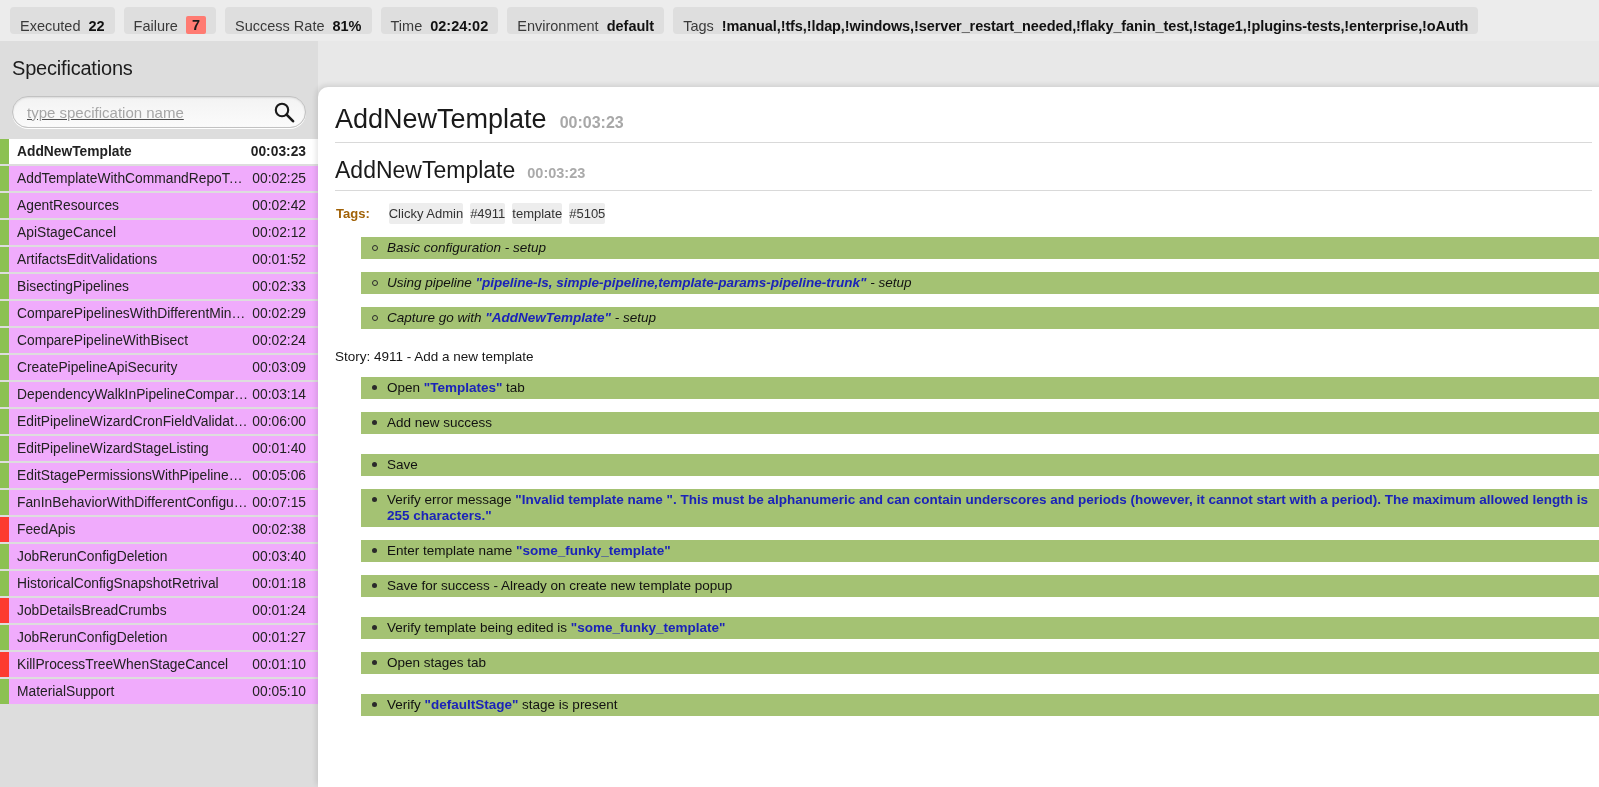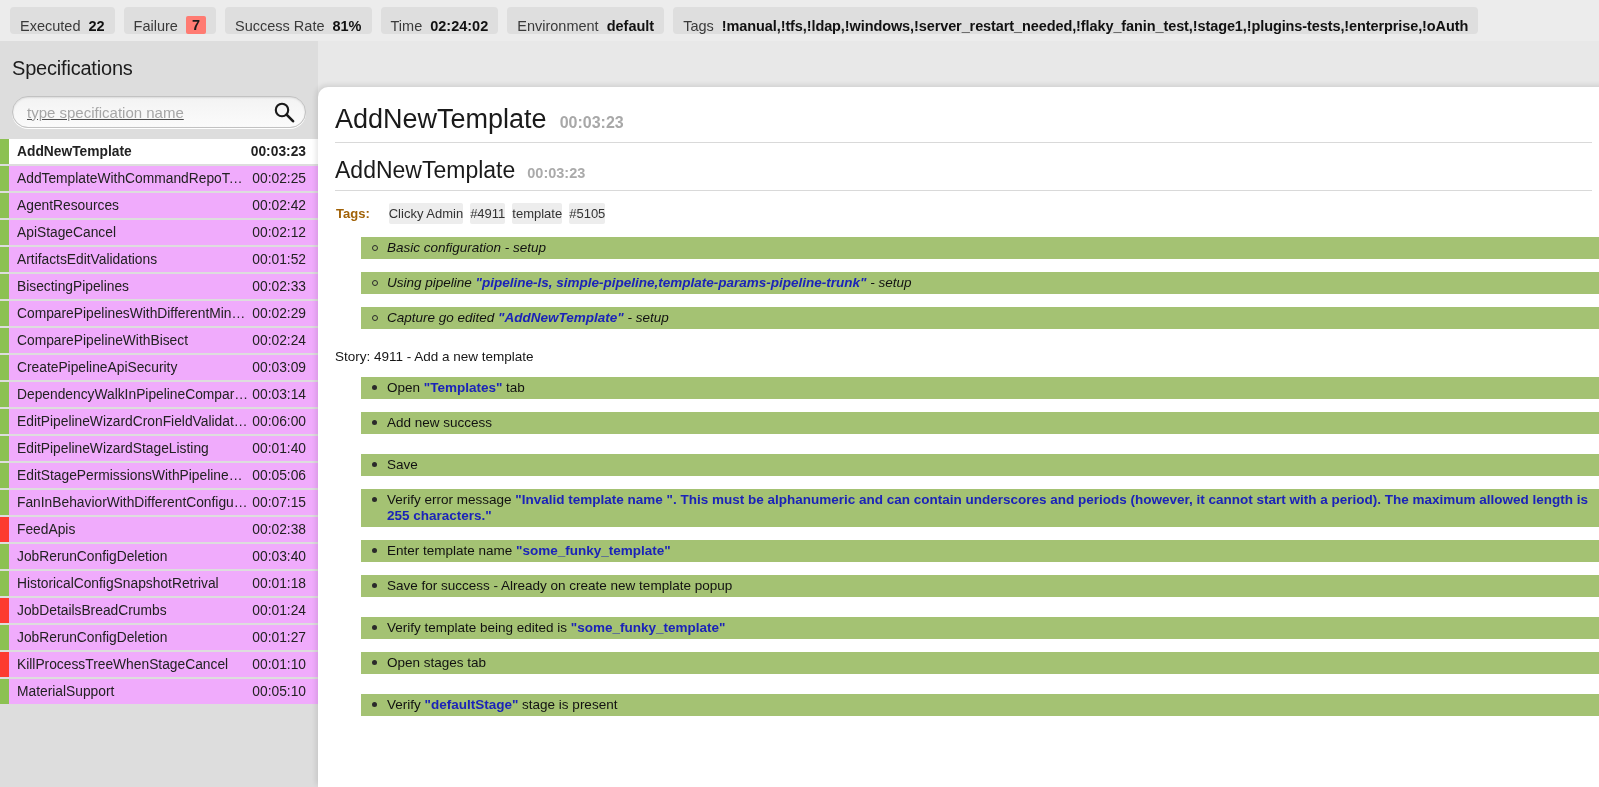--- a/index.html
+++ b/index.html
@@ -370,21 +370,21 @@
     <span class="tags-label">Tags:</span>
   <span class="tag-chip">Clicky Admin</span>
       <span class="tag-chip">#4911</span>
       <span class="tag-chip">template</span>
       <span class="tag-chip">#5105</span>
     </div>
 
   <div class="steps" id="setup-steps">
       <div class="step setup"><span>Basic configuration - setup</span></div>
       <div class="step setup"><span>Using pipeline </span><span class="hl">"pipeline-ls, simple-pipeline,template-params-pipeline-trunk"</span><span> - setup</span></div>
-      <div class="step setup"><span>Capture go edited </span><span class="hl">"AddNewTemplate"</span><span> - setup</span></div>
+      <div class="step setup"><span>Capture go with </span><span class="hl">"AddNewTemplate"</span><span> - setup</span></div>
     </div>
 
   <div id="story-line">Story: 4911 - Add a new template</div>
 
   <div class="steps" id="main-steps">
       <div class="step"><span>Open </span><span class="hl">"Templates"</span><span> tab</span></div>
       <div class="step gap-lg"><span>Add new success</span></div>
       <div class="step"><span>Save</span></div>
       <div class="step"><span>Verify error message </span><span class="hl">"Invalid template name ". This must be alphanumeric and can contain underscores and periods (however, it cannot start with a period). The maximum allowed length is 255 characters."</span></div>
       <div class="step"><span>Enter template name </span><span class="hl">"some_funky_template"</span></div>

